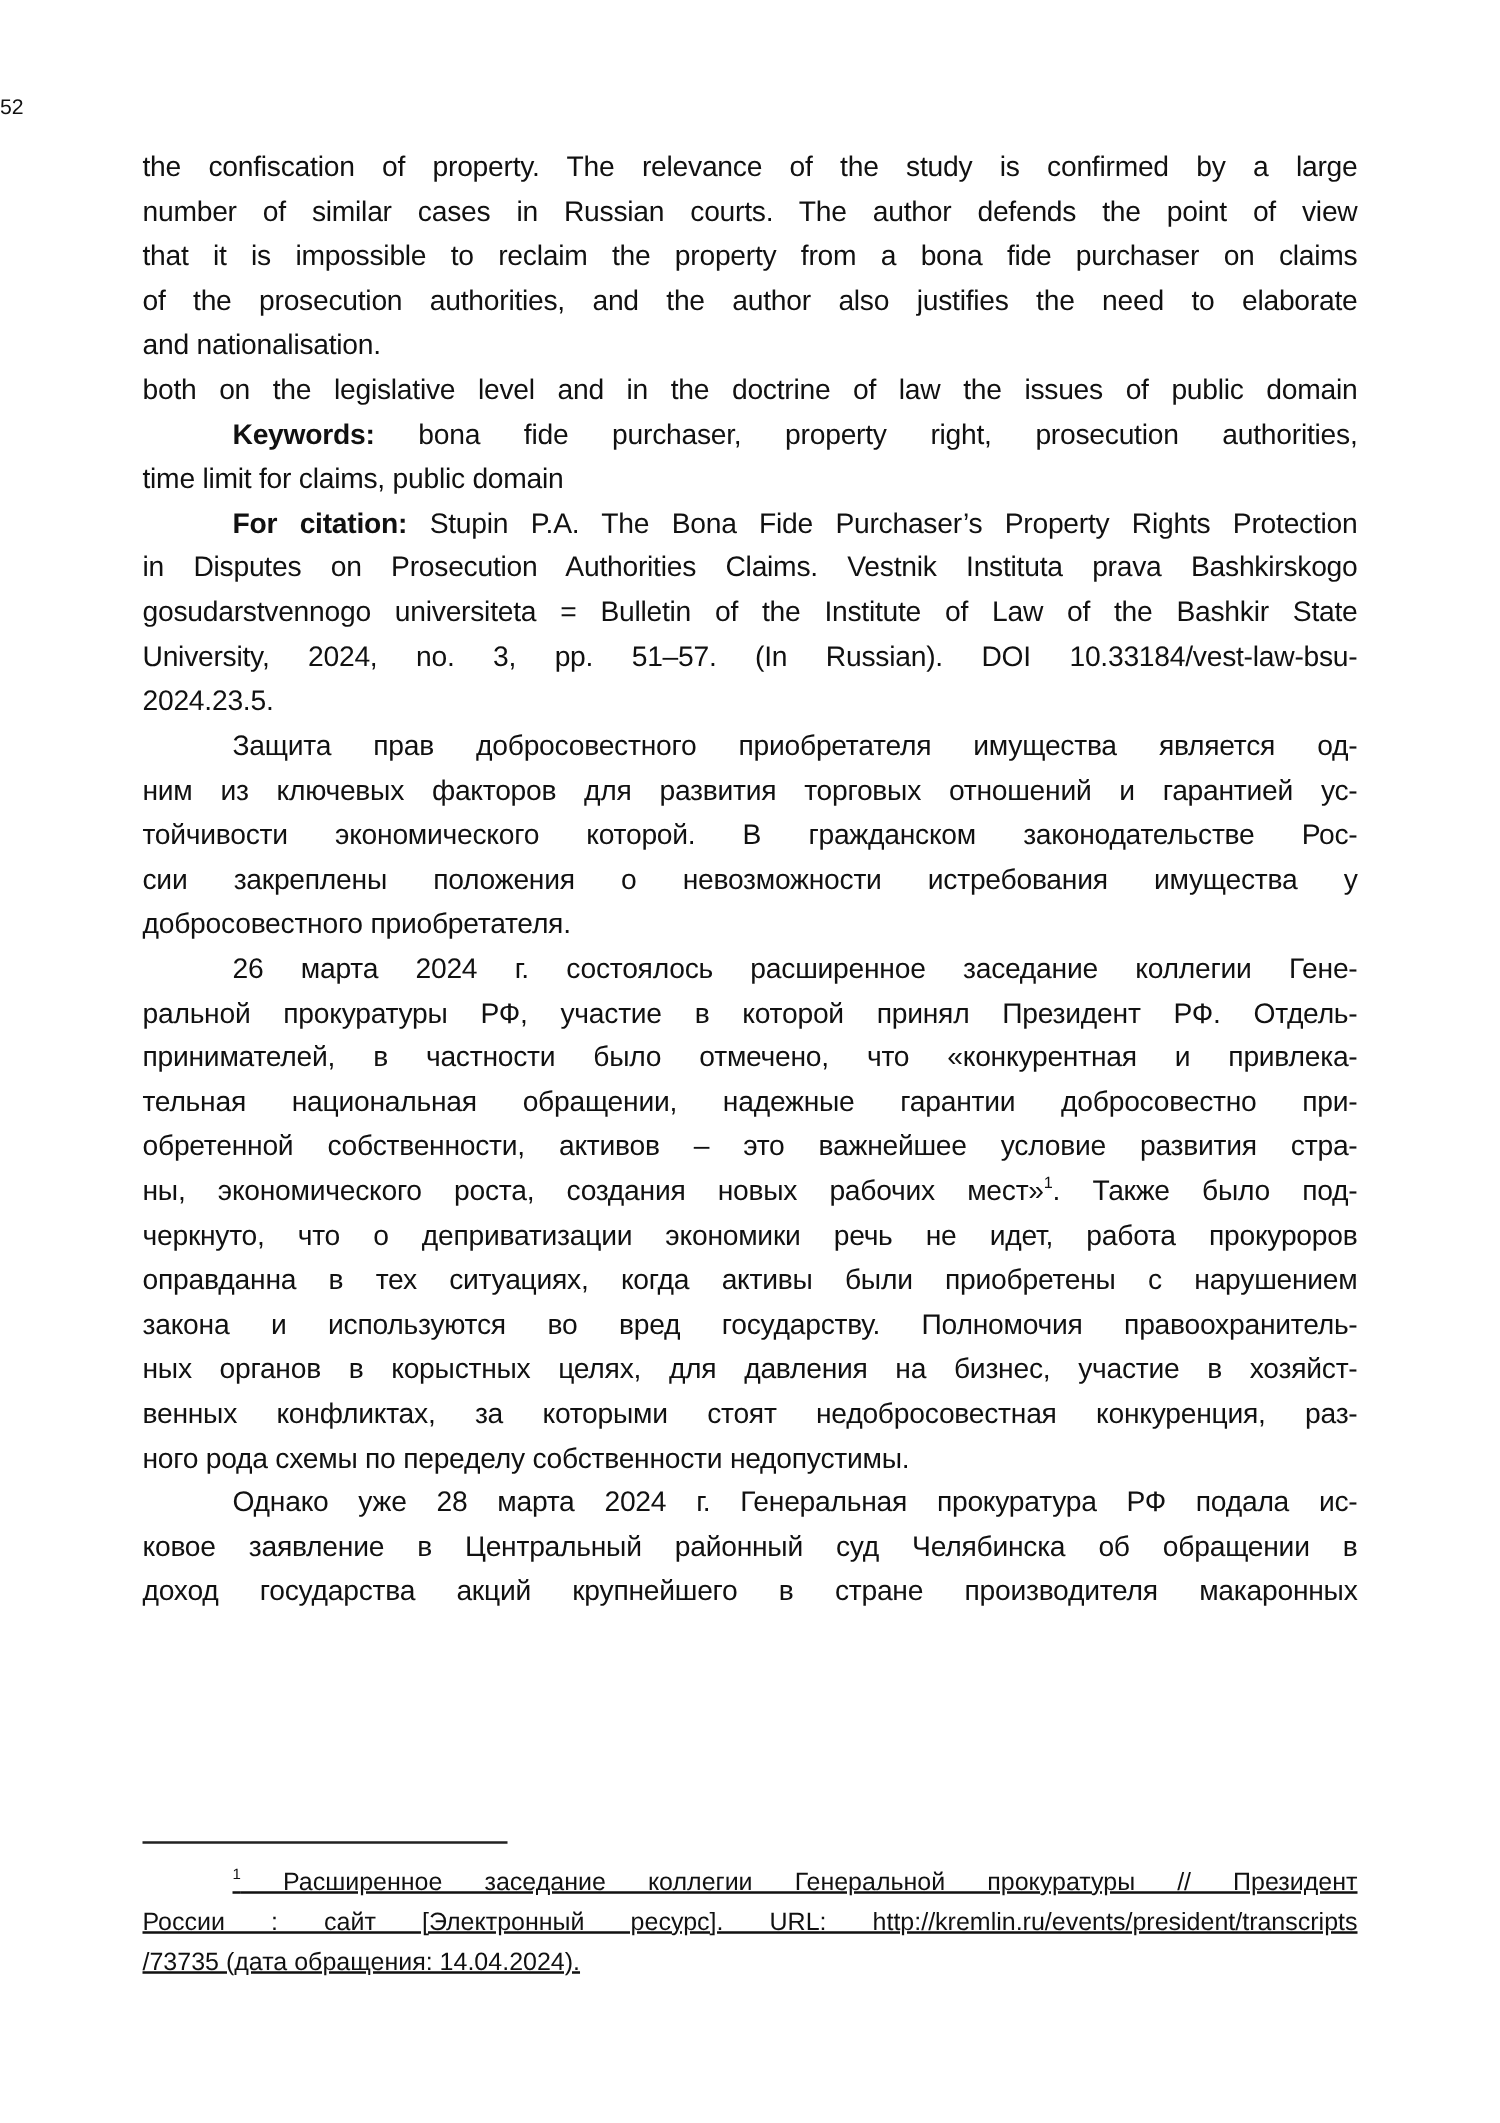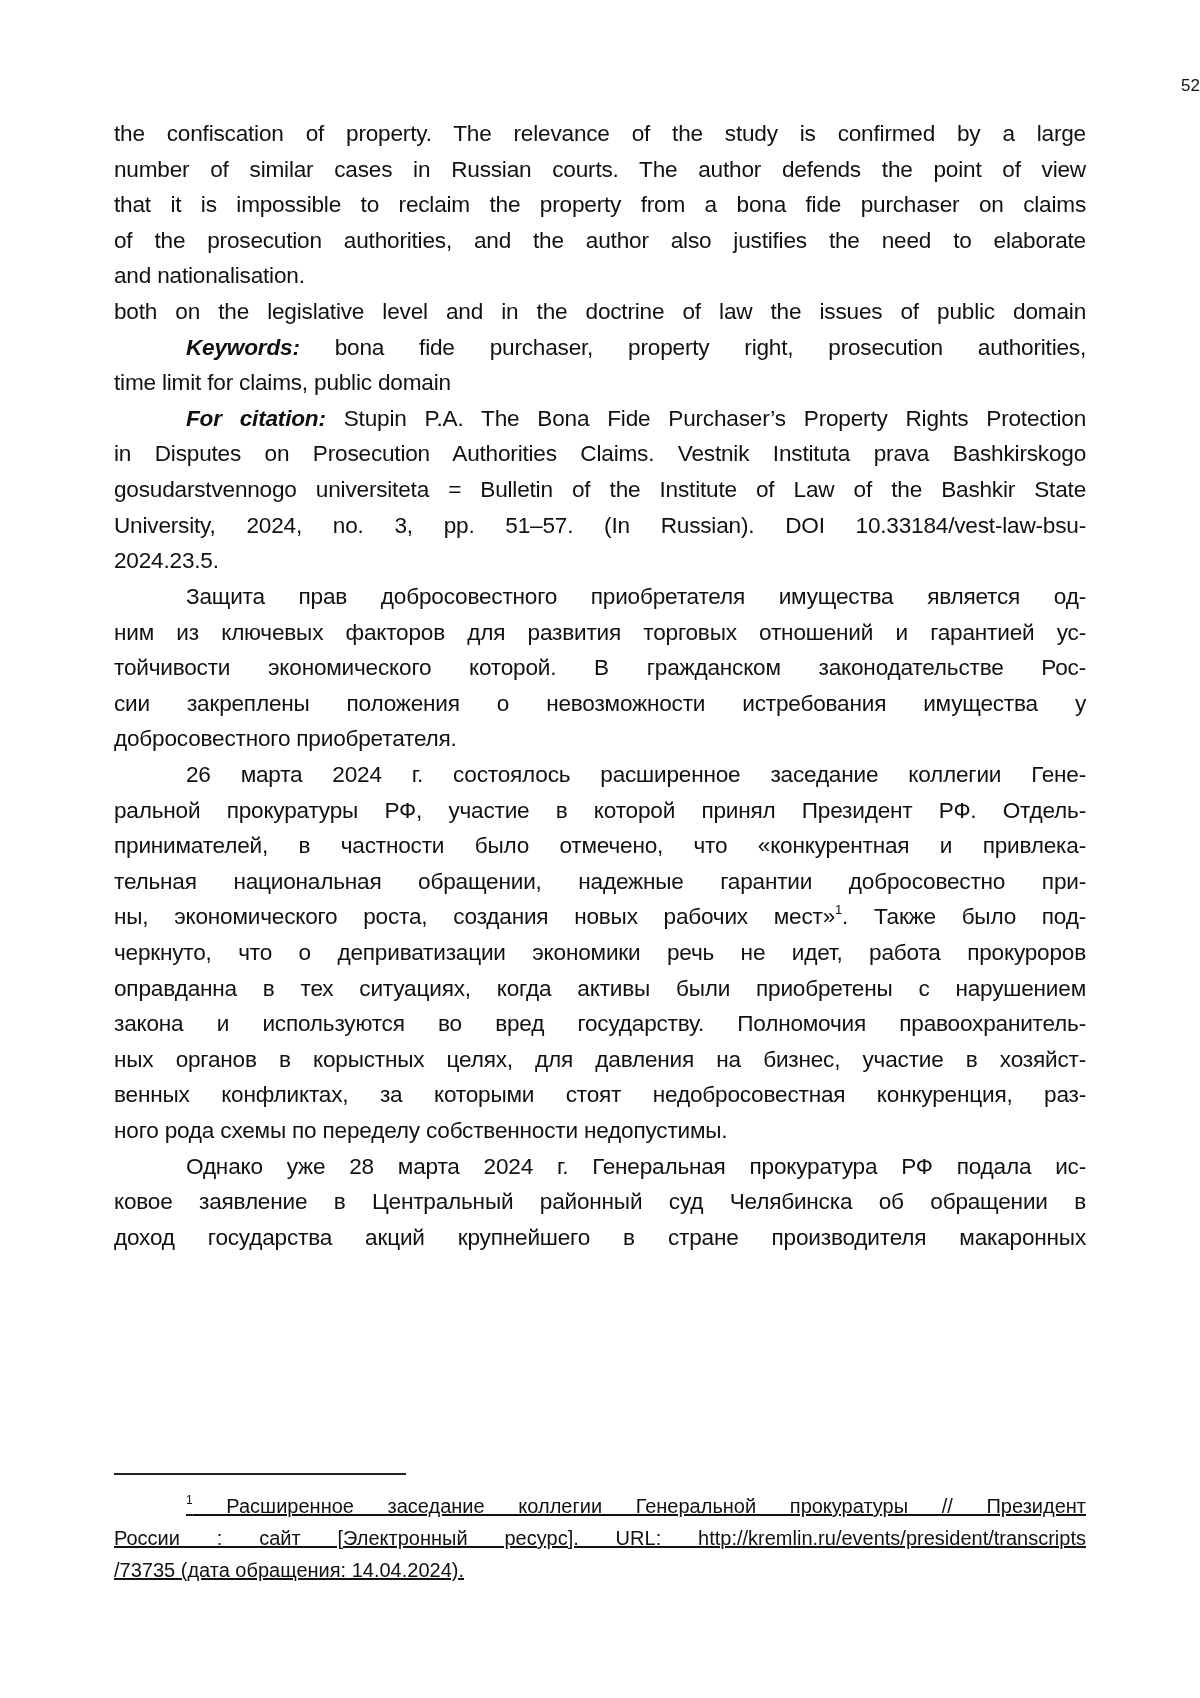--- a/index.html
+++ b/index.html
@@ -1,25 +1,25 @@
 <!DOCTYPE html>
 <html><head>
   <meta charset="utf-8">
   <style>
     html, body { margin: 0; padding: 0; background: #ffffff; }
     body { width: 1200px; height: 1698px; position: relative; overflow: hidden; color: #111111;
            font-family: "Liberation Sans", "DejaVu Sans", sans-serif; }
-    .page-number { position: absolute; top: 76px; left: 0; width: 1200px; text-align: right;
+    .page-number { position: absolute; top: 76px; left: 0; width: 1200px; text-align: left;
                    font-size: 17px; line-height: 20px; }
     .body-block { position: absolute; left: 114px; width: 972px; font-size: 22.6px; letter-spacing: -0.2px; }
     .line { display: block; height: 35.6px; line-height: 35.6px; white-space: nowrap;
             text-align: justify; text-align-last: justify; }
     .line.last { text-align-last: left; }
     .line.indent { padding-left: 72px; }
-    .bold-italic { font-weight: bold; font-style: italic; }
+    .bold-italic { font-weight: bold; }
     .italic { }
     sup { font-size: 13px; line-height: 0; vertical-align: 10px; }
     .footnote-rule { position: absolute; top: 1473px; left: 114px; width: 292px; height: 2px; background: #222222; }
     .footnote-block { position: absolute; top: 1490px; left: 114px; width: 972px; font-size: 20px; }
     .footnote-block .line { height: 32px; line-height: 32px; text-decoration: underline; }
     .footnote-block sup { font-size: 12px; vertical-align: 9px; }
   </style>
 </head>
 <body>
 
@@ -47,20 +47,21 @@
   <span class="line indent">Защита прав добросовестного приобретателя имущества является од-</span>
   <span class="line">ним из ключевых факторов для развития торговых отношений и гарантией ус-</span>
   <span class="line">тойчивости экономического которой. В гражданском законодательстве Рос-</span>
   <span class="line">сии закреплены положения о невозможности истребования имущества у</span>
   <span class="line last">добросовестного приобретателя.</span>
 
   <span class="line indent">26 марта 2024 г. состоялось расширенное заседание коллегии Гене-</span>
   <span class="line">ральной прокуратуры РФ, участие в которой принял Президент РФ. Отдель-</span>
   <span class="line">принимателей, в частности было отмечено, что «конкурентная и привлека-</span>
   <span class="line">тельная национальная обращении, надежные гарантии добросовестно при-</span>
+  <span class="line">обретенной собственности, активов – это важнейшее условие развития стра-</span>
   <span class="line"><span>ны, экономического роста, создания новых рабочих мест»</span><sup>1</sup><span>. Также было под-</span></span>
   <span class="line">черкнуто, что о деприватизации экономики речь не идет, работа прокуроров</span>
   <span class="line">оправданна в тех ситуациях, когда активы были приобретены с нарушением</span>
   <span class="line">закона и используются во вред государству. Полномочия правоохранитель-</span>
   <span class="line">ных органов в корыстных целях, для давления на бизнес, участие в хозяйст-</span>
   <span class="line">венных конфликтах, за которыми стоят недобросовестная конкуренция, раз-</span>
   <span class="line last">ного рода схемы по переделу собственности недопустимы.</span>
 
   <span class="line indent">Однако уже 28 марта 2024 г. Генеральная прокуратура РФ подала ис-</span>
   <span class="line">ковое заявление в Центральный районный суд Челябинска об обращении в</span>

